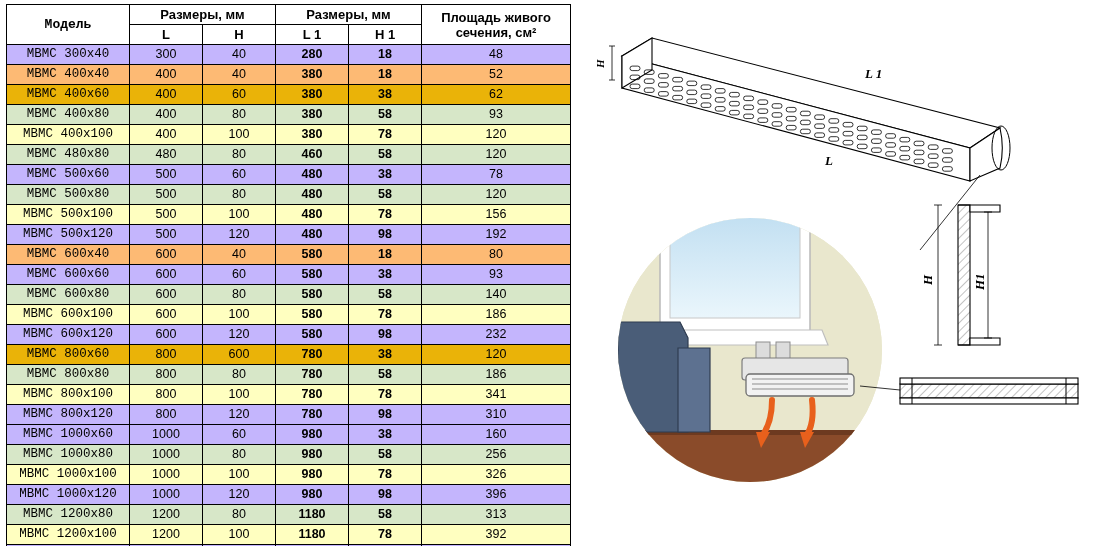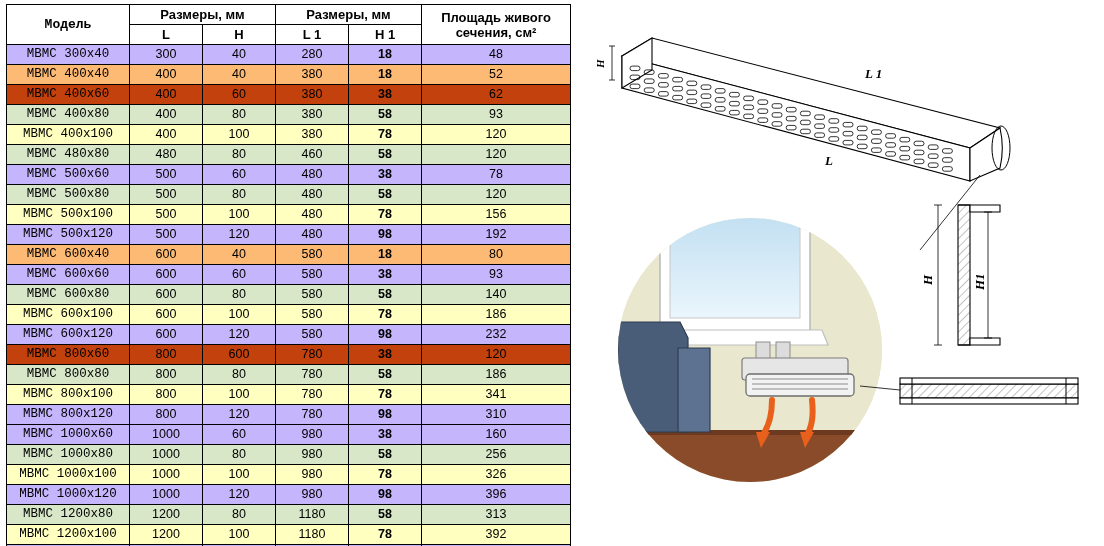--- a/index.html
+++ b/index.html
@@ -22,27 +22,27 @@
     text-align:center;
     padding:0;
     height:19px;
     line-height:19px;
     white-space:nowrap;
   }
   #spec-table th{font-weight:bold;font-size:13px;}
   .c-model{width:122px;font-family:Liberation Mono, monospace;}
   .c-l{width:72px;}
   .c-h{width:72px;}
-  .c-l1{width:72px;}
+  .c-l1{width:72px;font-weight:bold;}
   .c-h1{width:72px;font-weight:bold;}
   .c-area{width:140px;margin-top:44px;}
   
   .t-white{background:#c4b5fd;}
   .t-blue{background:#fdba74;}
-  .t-peach{background:#c2410c;}
+  .t-peach{background:#eab308;}
   .t-green{background:#d7e7c8;}
   .t-yellow{background:#ffffc0;}
   .hdr{background:#ffffff;}
   
   #drawing{
     position:absolute;left:560px;top:0;width:544px;height:546px;
   }
   svg{display:block;}
   .lbl{
     font-family:"Liberation Serif", serif;

